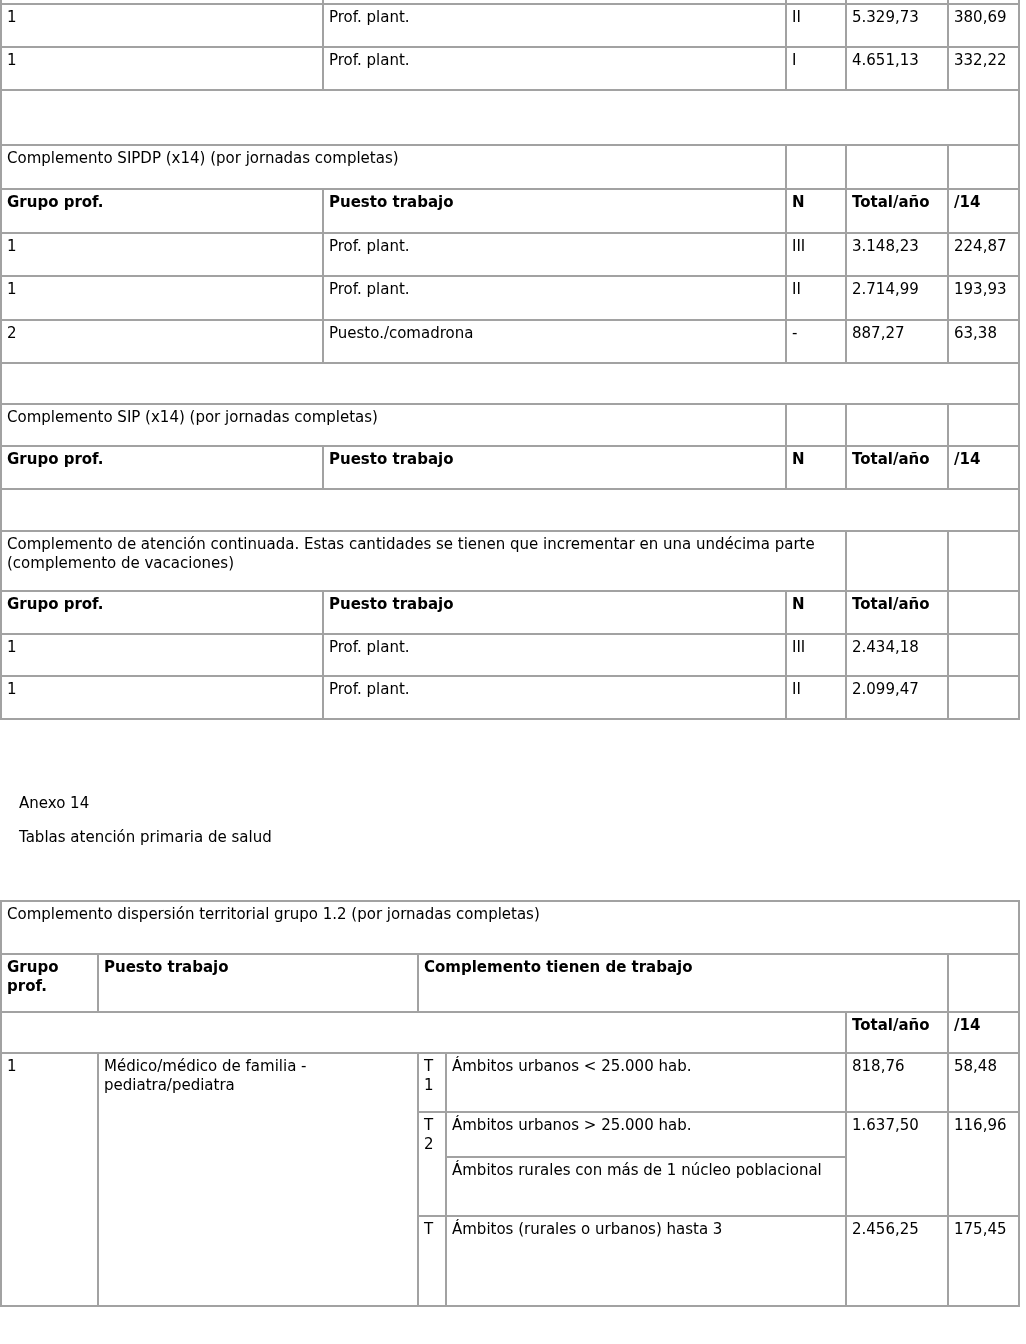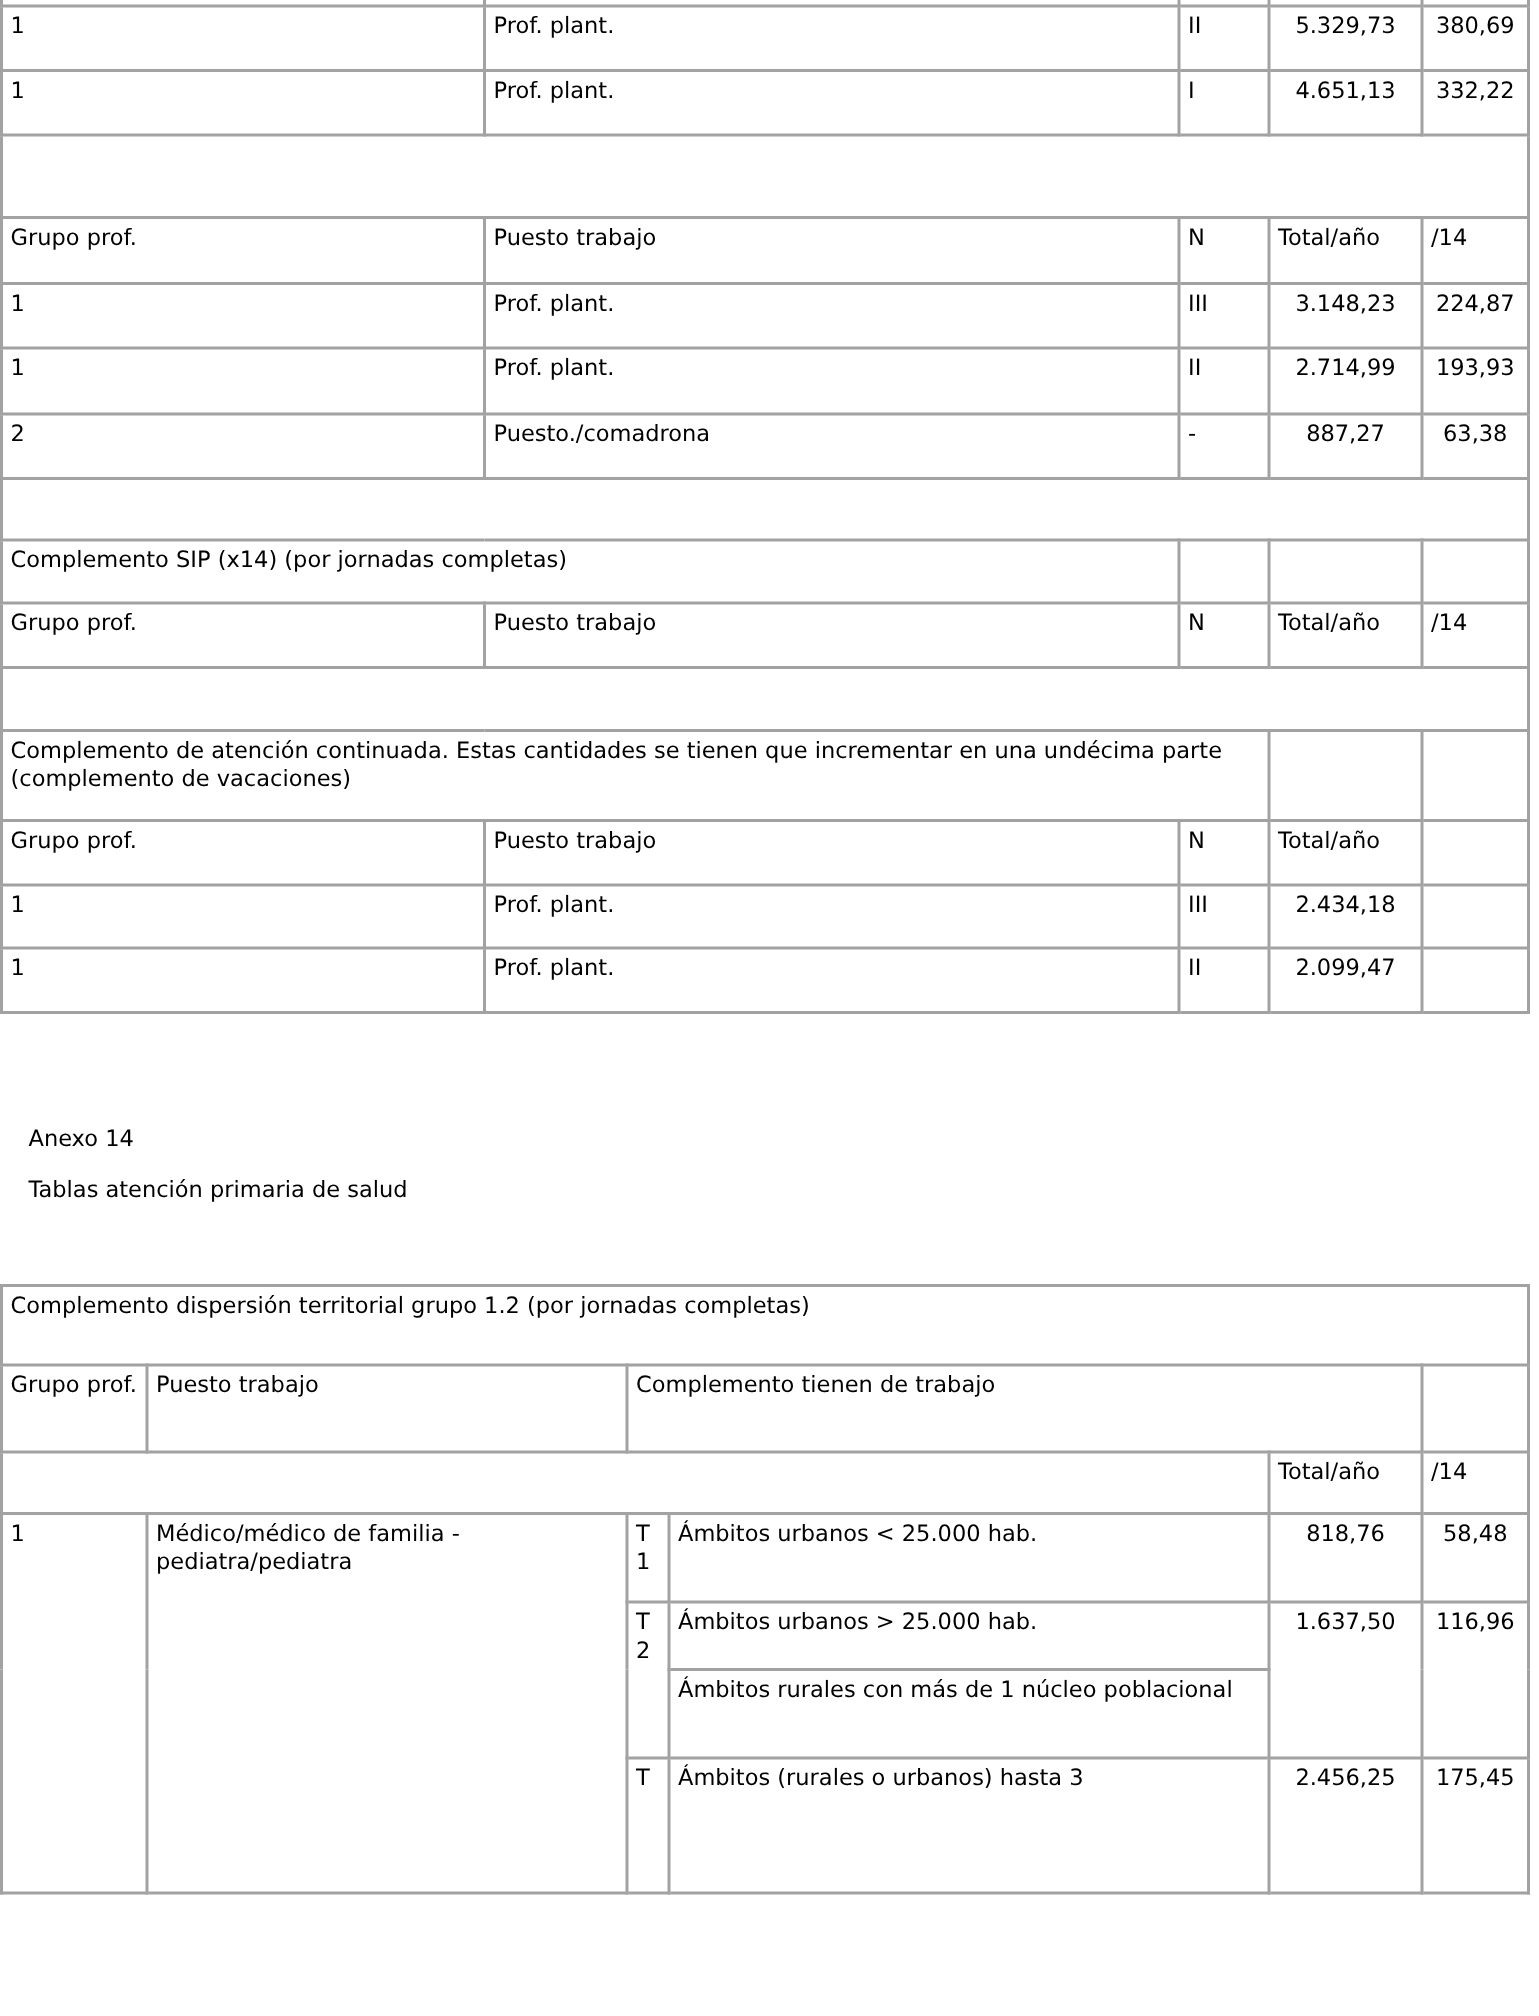--- a/index.html
+++ b/index.html
@@ -27,22 +27,22 @@
     line-height: 19px;
     overflow: hidden;
     word-wrap: break-word;
   }
   
   tr.cut td {
     border-top: none;
     height: 3px;
     padding: 0 5px;
   }
-  .bold { font-weight: normal; }
-  .num  { text-align: center; }
+  .bold { font-weight: bold; }
+  .num  { text-align: left; }
   .ctr  { text-align: left; }
   .left { text-align: left; }
   .spacer td { border-left: 2px solid #a2a2a2; border-right: 2px solid #a2a2a2; }
   p.doc-par { margin: 0 0 0 19px; line-height: 19px; }
   .gap-anexo  { height: 74px; }
   .gap-lines  { height: 15px; }
   .gap-table2 { height: 53px; }
 </style>
 </head>
 <body>
@@ -78,20 +78,26 @@
     <td class="ctr">I</td>
     <td class="num">4.651,13</td>
     <td class="num">332,22</td>
   </tr>
 
   <tr class="spacer" style="height:55px">
     <td colspan="5"></td>
   </tr>
 
   <tr style="height:44px">
+    <td colspan="2">Complemento SIPDP (x14) (por jornadas completas)</td>
+    <td></td>
+    <td></td>
+    <td></td>
+  </tr>
+  <tr style="height:44px">
     <td class="bold">Grupo prof.</td>
     <td class="bold">Puesto trabajo</td>
     <td class="bold ctr">N</td>
     <td class="bold">Total/año</td>
     <td class="bold">/14</td>
   </tr>
   <tr style="height:43px">
     <td>1</td>
     <td>Prof. plant.</td>
     <td class="ctr">III</td>

